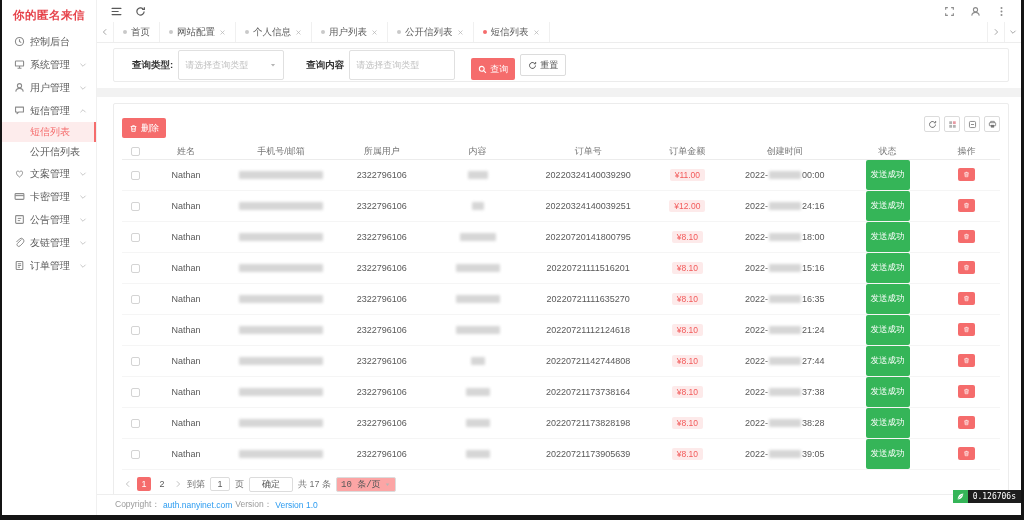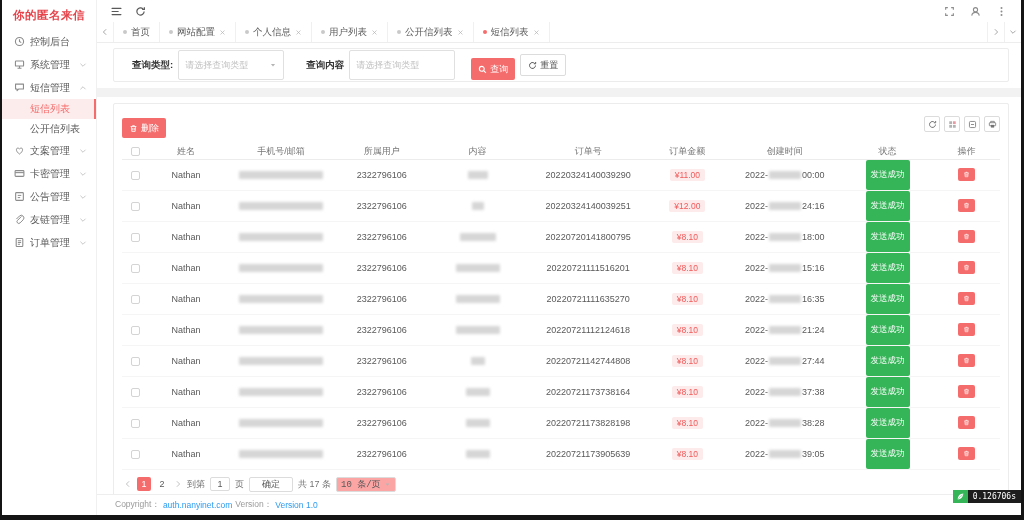--- a/index.html
+++ b/index.html
@@ -120,20 +120,34 @@
 
   </div>
           <div class="s-item">
     <span class="s-ico">
               <svg viewBox="0 0 10 10">
                 <rect x="1.3" y="1.8" width="7.4" height="4.6" rx=".6" fill="none" stroke="currentColor" stroke-width="1"></rect>
                 <path d="M5 6.4v1.8M3.2 8.4h3.6" fill="none" stroke="currentColor" stroke-width="1"></path>
               </svg>
             </span>
     <span class="s-lbl">系统管理</span>
+    <span class="s-arrow">
+              <svg viewBox="0 0 10 10">
+                <path d="M1.8 3.4 5 6.6l3.2-3.2" fill="none" stroke="currentColor" stroke-width="1.1"></path>
+              </svg>
+            </span>
+  </div>
+          <div class="s-item">
+    <span class="s-ico">
+              <svg viewBox="0 0 10 10">
+                <circle cx="5" cy="3.4" r="1.9" fill="none" stroke="currentColor" stroke-width="1"></circle>
+                <path d="M1.6 8.8c.3-2 1.7-3 3.4-3s3.1 1 3.4 3" fill="none" stroke="currentColor" stroke-width="1"></path>
+              </svg>
+            </span>
+    <span class="s-lbl">用户管理</span>
     <span class="s-arrow">
               <svg viewBox="0 0 10 10">
                 <path d="M1.8 3.4 5 6.6l3.2-3.2" fill="none" stroke="currentColor" stroke-width="1.1"></path>
               </svg>
             </span>
   </div>
           <div class="s-item">
     <span class="s-ico">
               <svg viewBox="0 0 10 10">
                 <path d="M1.4 1.9h7.2v4.4H4.4L2.8 7.9V6.3H1.4z" fill="none" stroke="currentColor" stroke-width="1" stroke-linejoin="round"></path>

